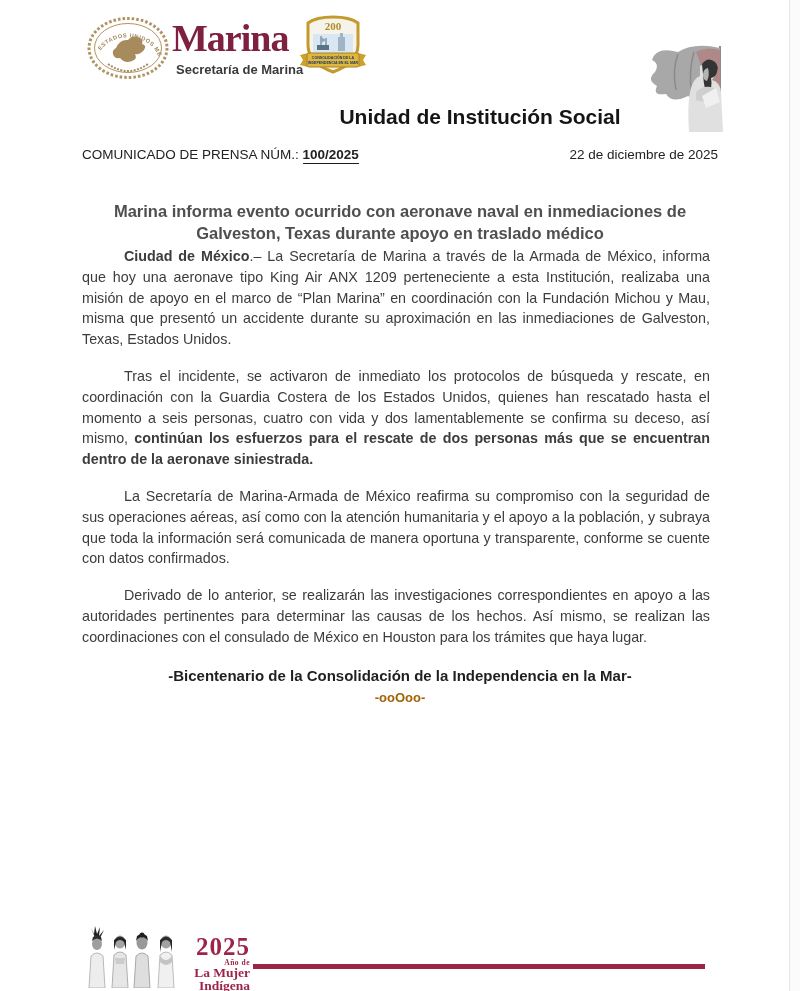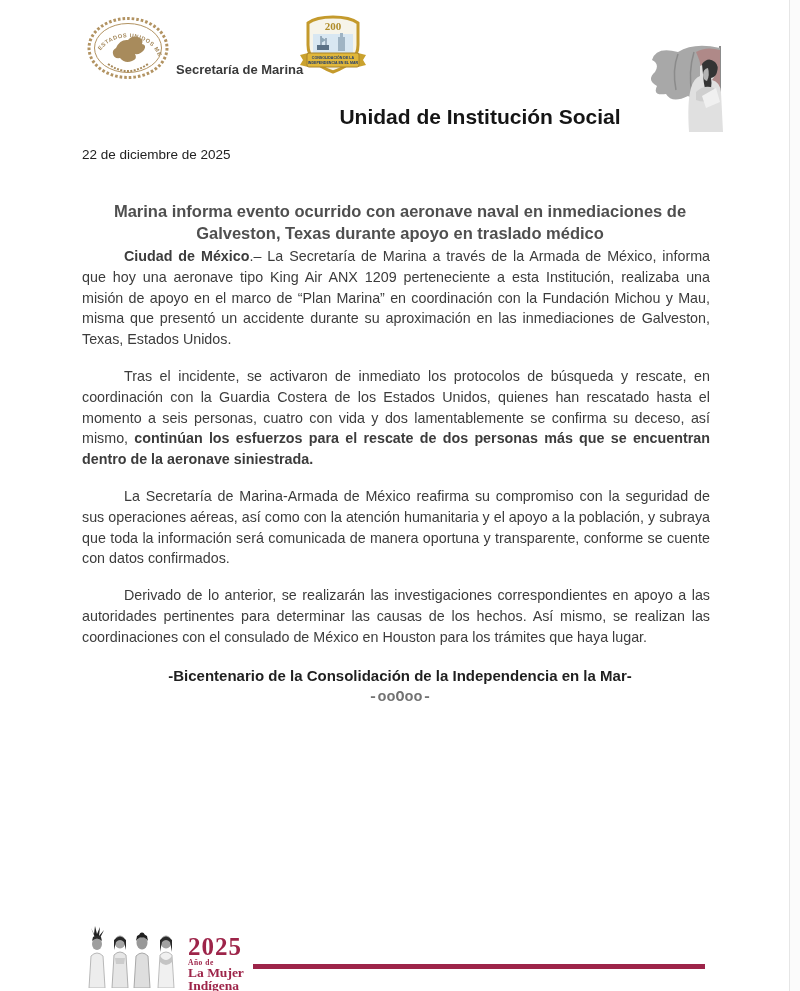--- a/index.html
+++ b/index.html
@@ -38,27 +38,27 @@
   .doc-title { position: absolute; left: 82px; top: 186px; width: 636px;
     text-align: center; font-size: 16.5px; font-weight: 700;
     color: #4f4f4f; line-height: 22px; }
 
   .content { position: absolute; left: 82px; top: 246px; width: 636px;
     font-size: 14.3px; line-height: 20.8px; color: #3c3c3c; text-align: justify; }
   .content p { margin: 0 8px 16px 0; text-indent: 42px; }
 
   .slogan { margin-top: 18px; text-align: center; text-indent: 0;
     font-weight: 700; font-size: 15px; color: #1f1f1f; }
-  .closing { text-align: center; font-weight: 700; font-size: 15px; color: #737373;
-    margin-top: 2px; font-family: Liberation Mono, monospace; }
+  .closing { text-align: center; font-weight: 700; font-size: 13px; color: #a16207;
+    margin-top: 2px; }
 
   
   .women-art { position: absolute; left: 82px; top: 926px; }
   .year-logo { position: absolute; left: 188px; top: 934px; width: 62px;
-    text-align: left; color: #9d2449; font-family: "Liberation Serif", serif; }
+    text-align: right; color: #9d2449; font-family: "Liberation Serif", serif; }
   .yl-year { font-size: 25px; font-weight: 700; letter-spacing: 1px; line-height: 25px; }
   .yl-small { font-size: 7.5px; font-weight: 700; line-height: 8px; letter-spacing: .5px; }
   .yl-line { font-size: 13.5px; font-weight: 700; line-height: 12.5px; }
   .maroon-line { position: absolute; left: 253px; top: 964px; width: 452px; height: 5px;
     background: #9d2449; }
 </style>
 </head>
 <body>
 
 <div class="page">
@@ -69,20 +69,21 @@
     <ellipse cx="42" cy="32" rx="39" ry="29.5" fill="none" stroke="#b29362" stroke-width="3" stroke-dasharray="2.6 2"></ellipse>
     <ellipse cx="42" cy="32" rx="33.5" ry="24.5" fill="none" stroke="#b29362" stroke-width="1"></ellipse>
     <path id="sealArc" d="M 12 40 A 31 25 0 0 1 72 40" fill="none"></path>
     <text font-size="5.6" fill="#a3875a" font-weight="bold" letter-spacing="0.6">
       <textPath href="#sealArc" startOffset="8%">ESTADOS UNIDOS MEXICANOS</textPath>
     </text>
     <path d="M30 32 q4 -9 12 -8 q4 -5 10 -3 q6 2 4 7 q5 1 2 6 q-4 5 -9 4 q3 5 -3 7 q-7 3 -12 -3 q-6 1 -7 -4 q-1 -4 3 -6 z" fill="#a88b5c"></path>
     <path d="M22 48 q10 7 20 7 q10 0 20 -7" fill="none" stroke="#a88b5c" stroke-width="2" stroke-dasharray="2 1.4"></path>
   </svg>
 
+  <div class="wordmark">Marina</div>
   <div class="brand-subtitle">Secretaría de Marina</div>
 
   <svg class="badge" width="74" height="68" viewBox="0 0 74 68">
     <path d="M12 8 Q20 2 37 2 Q54 2 62 8 L62 30 Q62 48 37 57 Q12 48 12 30 Z" fill="#f6f4ea" stroke="#c49a2c" stroke-width="3"></path>
     <text x="37" y="15" text-anchor="middle" font-family="Liberation Serif, serif" font-weight="bold" font-size="11" fill="#b08d2a">200</text>
     <rect x="17" y="19" width="40" height="20" fill="#d8e7f2"></rect>
     <g>
       <rect x="21" y="30" width="12" height="5" fill="#5a7186"></rect>
       <line x1="25" y1="21" x2="25" y2="30" stroke="#5a7186" stroke-width="1"></line>
       <line x1="30" y1="23" x2="30" y2="30" stroke="#5a7186" stroke-width="1"></line>
@@ -109,20 +110,23 @@
       <path d="M58 20 q6 -8 13 -2 q4 4 2 10 q-1 5 -6 6 q2 10 -4 22 q-4 -18 -5 -36 z" fill="#343434"></path>
       <path d="M64 24 q-5 1 -5 7 q0 5 4 6 q3 -6 1 -13 z" fill="#b3b3b3"></path>
       <path d="M52 48 q8 -8 18 -4 l4 10 q-12 6 -22 2 z" fill="#cfcfcf"></path>
       <path d="M58 52 l14 -8 l4 14 l-14 6 z" fill="#f0f0f0"></path>
     </g>
   </svg>
 
   <h1 class="unit-title">Unidad de Institución Social</h1>
 
   <div class="meta-row">
+    <div>
+      <span>COMUNICADO DE PRENSA NÚM.: </span><span class="release-num">100/2025</span>
+    </div>
     <div>22 de diciembre de 2025</div>
   </div>
 
   <h2 class="doc-title">Marina informa evento ocurrido con aeronave naval en inmediaciones de Galveston, Texas durante apoyo en traslado médico</h2>
 
   <div class="content">
     <p><span class="b">Ciudad de México</span><span>.– La Secretaría de Marina a través de la Armada de México, informa que hoy una aeronave tipo King Air ANX 1209 perteneciente a esta Institución, realizaba una misión de apoyo en el marco de “Plan Marina” en coordinación con la Fundación Michou y Mau, misma que presentó un accidente durante su aproximación en las inmediaciones de Galveston, Texas, Estados Unidos.</span></p>
     <p><span>Tras el incidente, se activaron de inmediato los protocolos de búsqueda y rescate, en coordinación con la Guardia Costera de los Estados Unidos, quienes han rescatado hasta el momento a seis personas, cuatro con vida y dos lamentablemente se confirma su deceso, así mismo, </span><span class="b">continúan los esfuerzos para el rescate de dos personas más que se encuentran dentro de la aeronave siniestrada.</span></p>
     <p><span>La Secretaría de Marina-Armada de México reafirma su compromiso con la seguridad de sus operaciones aéreas, así como con la atención humanitaria y el apoyo a la población, y subraya que toda la información será comunicada de manera oportuna y transparente, conforme se cuente con datos confirmados.</span></p>
     <p><span>Derivado de lo anterior, se realizarán las investigaciones correspondientes en apoyo a las autoridades pertinentes para determinar las causas de los hechos. Así mismo, se realizan las coordinaciones con el consulado de México en Houston para los trámites que haya lugar.</span></p>

